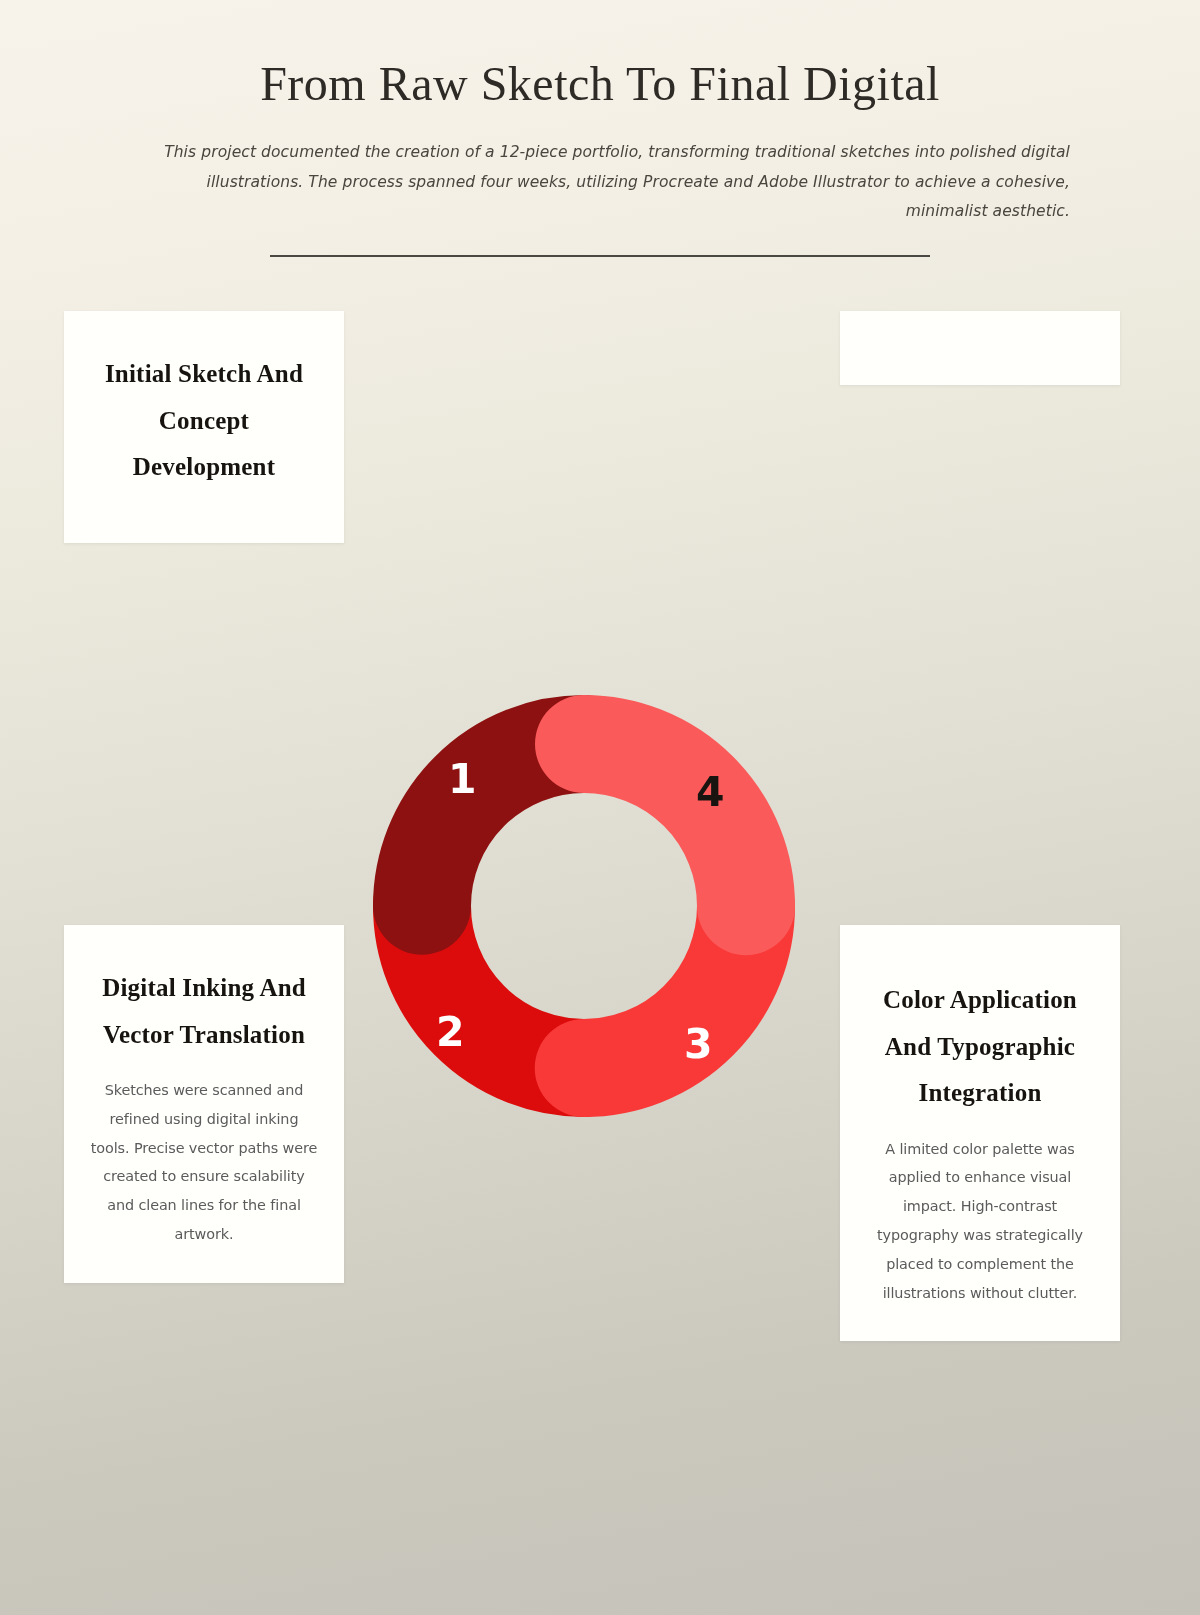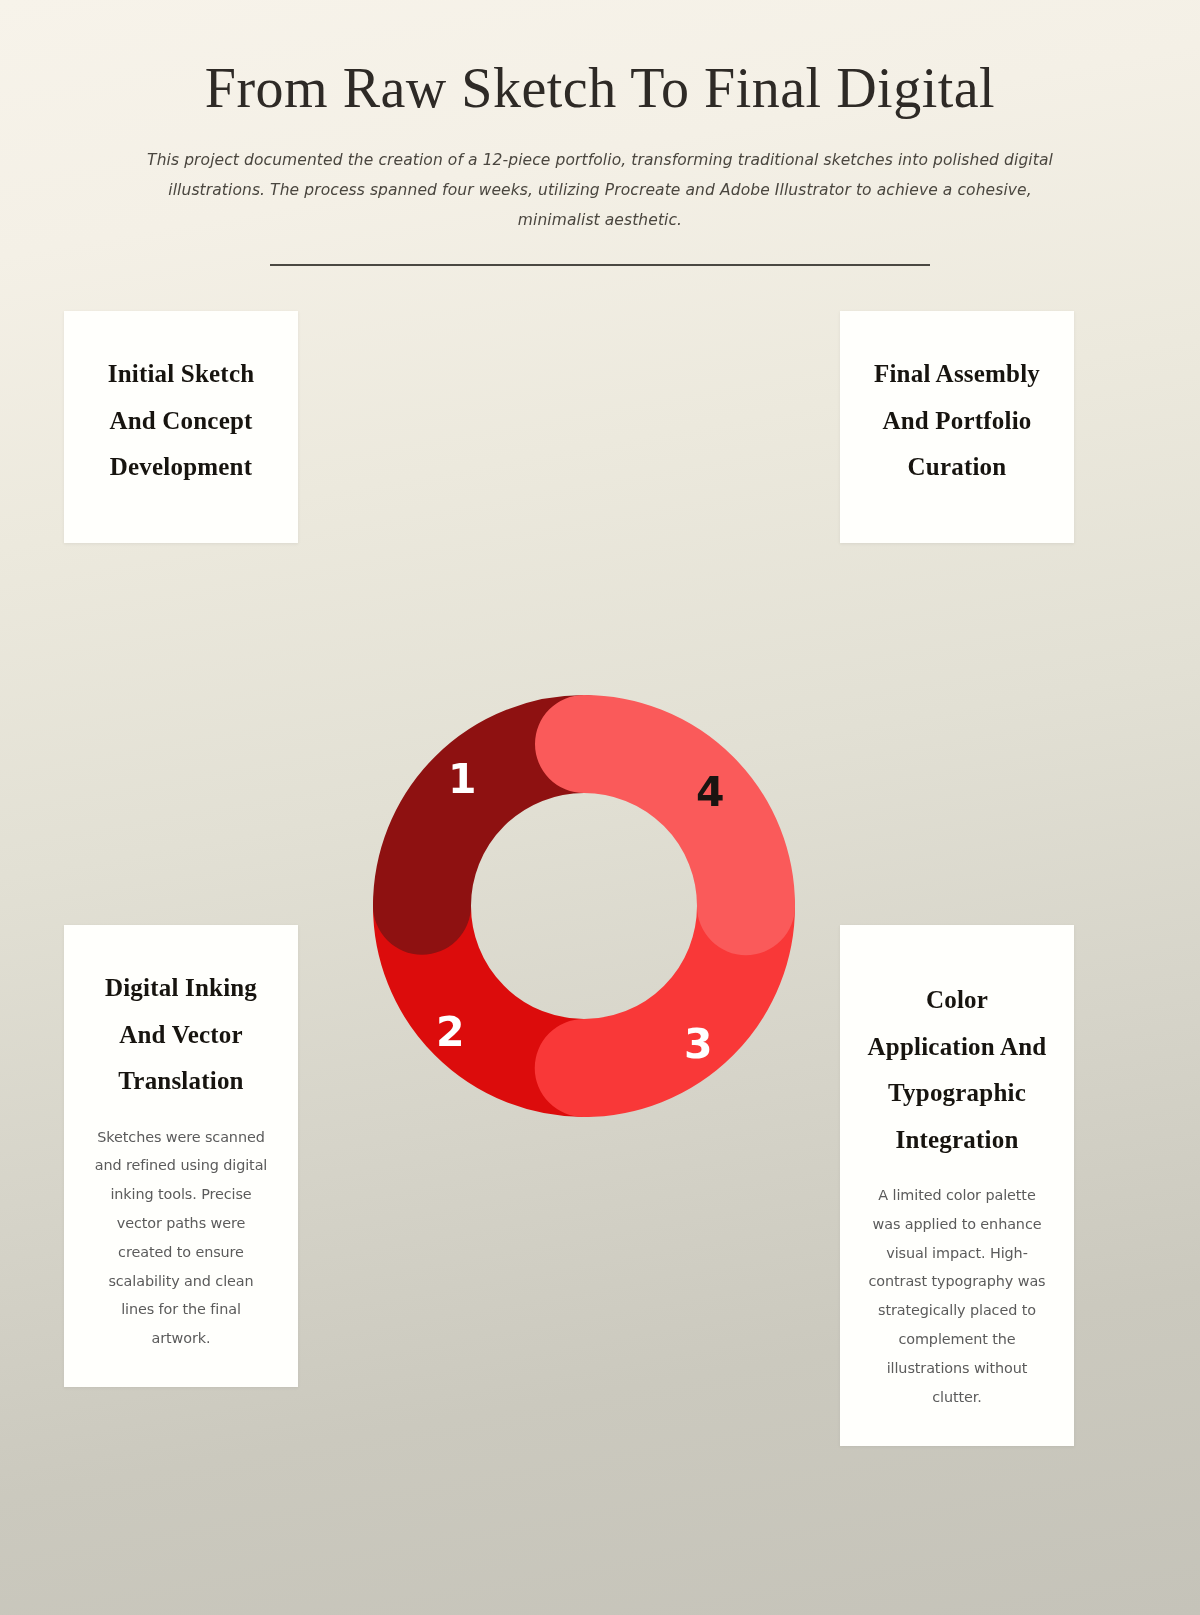--- a/index.html
+++ b/index.html
@@ -30,49 +30,50 @@
 
   
   .header {
     position: absolute;
     top: 0; left: 0; right: 0;
     padding-top: 58px;
     text-align: center;
   }
   .poster-title {
     font-family: "Liberation Serif", "DejaVu Serif", serif;
-    font-size: 56px;
+    font-size: 48px;
     line-height: 1.08;
     font-weight: 400;
     letter-spacing: 0.5px;
     color: #2e2a26;
     margin: 0;
     padding: 0 60px;
   }
   .poster-subtitle {
     margin: 28px auto 0;
     width: 940px;
     font-family: "DejaVu Sans", sans-serif;
     font-style: italic;
     font-size: 15.5px;
     line-height: 1.92;
     color: #4a463f;
     letter-spacing: 0.1px;
+    text-align: right;
   }
   .divider {
     width: 660px;
     height: 2px;
     margin: 28px auto 0;
     background: #4a4842;
   }
 
   
   .card {
     position: absolute;
-    width: 234px;
+    width: 280px;
     background: #fffffc;
     box-sizing: border-box;
     padding: 40px 26px 34px;
     text-align: center;
     box-shadow: 0 1px 3px rgba(90,85,75,0.10);
   }
   .card-title {
     font-family: "Liberation Serif", "DejaVu Serif", serif;
     font-size: 25px;
     font-weight: 700;
@@ -127,21 +128,20 @@
     <h1 class="poster-title">From Raw Sketch To Final Digital</h1>
     <p class="poster-subtitle">This project documented the creation of a 12-piece portfolio, transforming traditional sketches into polished digital illustrations. The process spanned four weeks, utilizing Procreate and Adobe Illustrator to achieve a cohesive, minimalist aesthetic.</p>
     <div class="divider"></div>
   </div>
 
   <div class="card card-1">
     <h2 class="card-title">Initial Sketch And Concept Development</h2>
   </div>
 
   <div class="card card-4">
-    <h2 class="card-title">Final Assembly And Portfolio Curation</h2>
   </div>
 
   <div class="card card-3">
     <h2 class="card-title">Color Application And Typographic Integration</h2>
     <p class="card-body">A limited color palette was applied to enhance visual impact. High-contrast typography was strategically placed to complement the illustrations without clutter.</p>
   </div>
 
   <div class="card card-2">
     <h2 class="card-title">Digital Inking And Vector Translation</h2>
     <p class="card-body">Sketches were scanned and refined using digital inking tools. Precise vector paths were created to ensure scalability and clean lines for the final artwork.</p>

